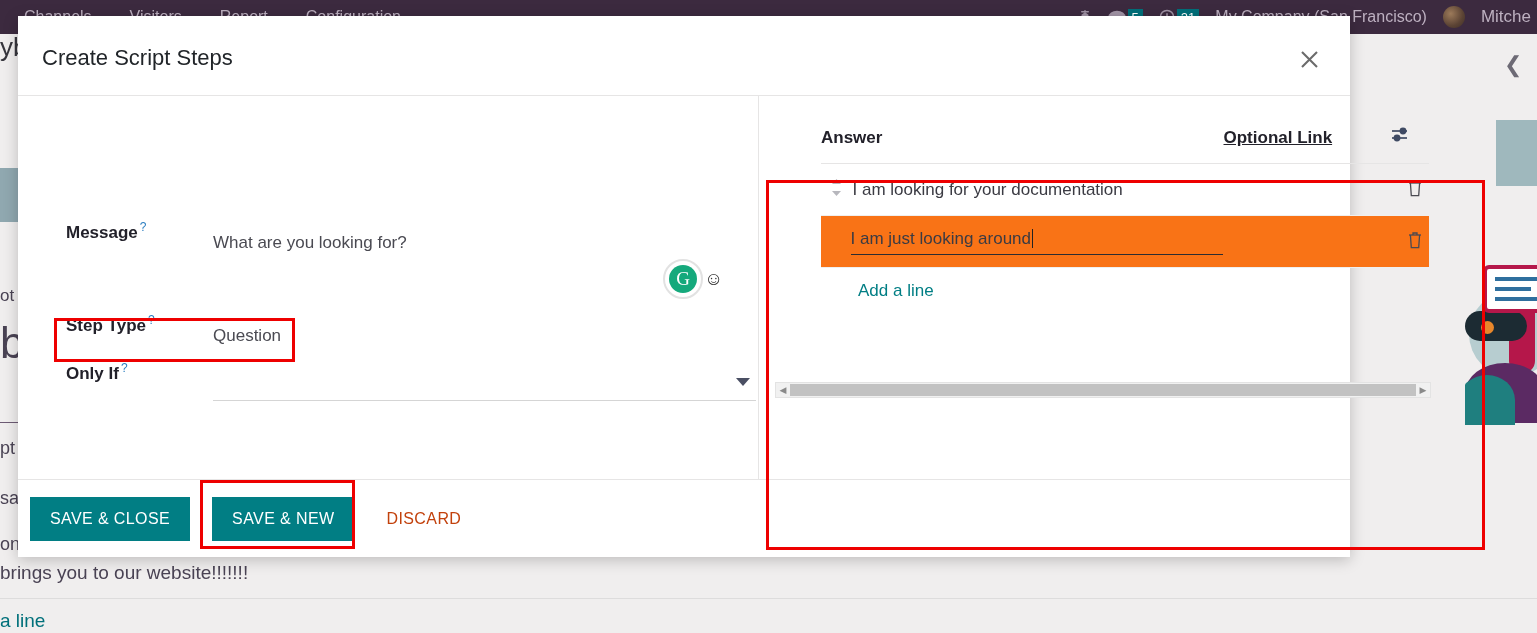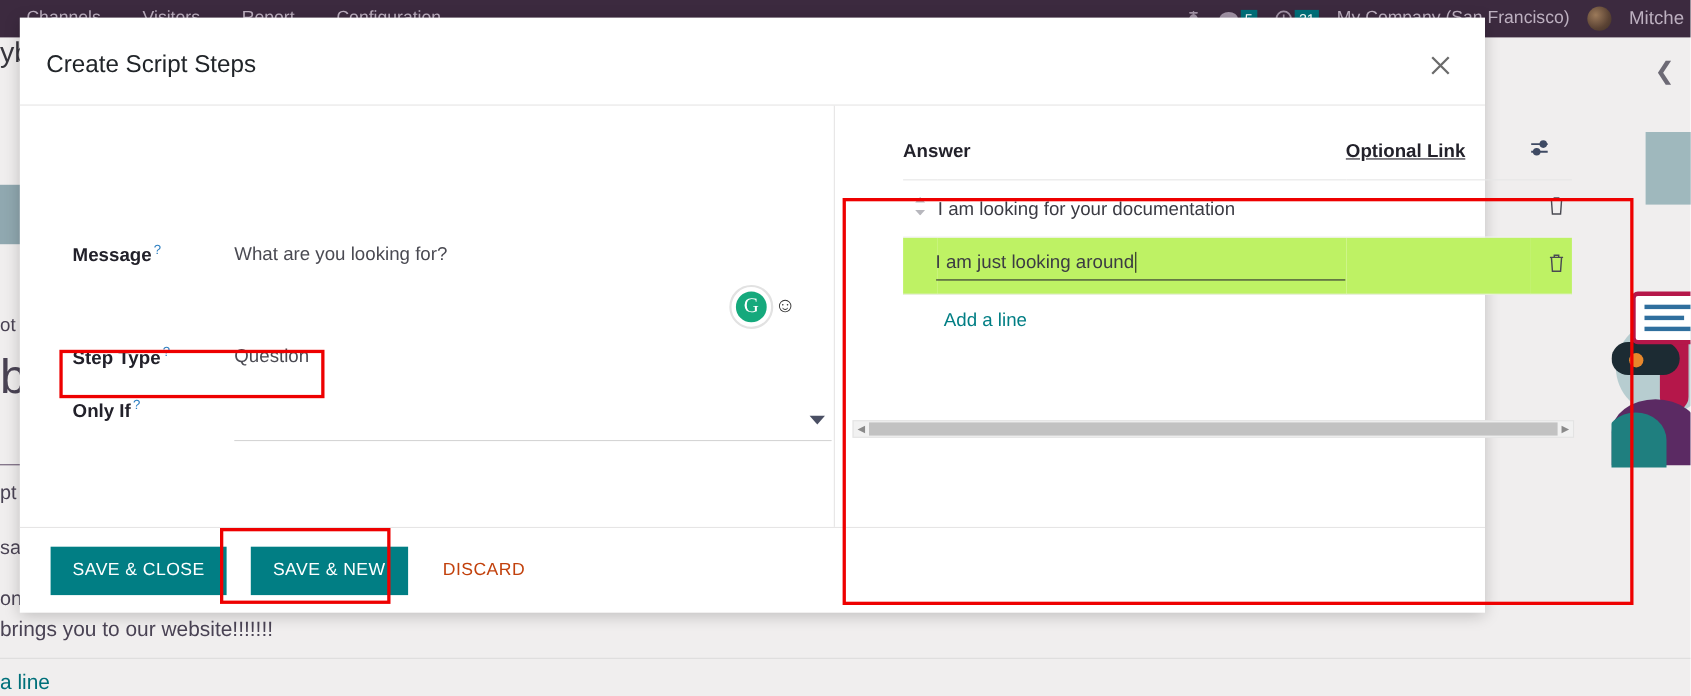--- a/index.html
+++ b/index.html
@@ -239,20 +239,21 @@
     font-size: 12px;
     vertical-align: super;
     margin-left: 2px;
     font-weight: normal;
   }
   .field-value {
     position: absolute;
     font-size: 17px;
     color: #4a4a52;
     white-space: nowrap;
+    margin-top: 12px;
   }
   #grammarly-icon {
     position: absolute;
     left: 645px;
     top: 163px;
     width: 36px;
     height: 36px;
     border-radius: 50%;
     border: 2px solid #e2e2e2;
     background: #ffffff;
@@ -347,21 +348,21 @@
     font-size: 17px;
     color: #3b3b43;
   }
   td.cell-trash {
     text-align: right;
     padding-right: 6px;
     color: #4a4a52;
     cursor: pointer;
   }
   tr.row-editing td {
-    background: #bef264;
+    background: #f97316;
     border-bottom: 1px solid #efefef;
   }
   .answer-edit {
     display: inline-block;
     width: 372px;
     border-bottom: 1px solid #2c2c31;
     padding-bottom: 5px;
     position: relative;
     margin-left: -2px;
   }
@@ -412,21 +413,21 @@
     cursor: pointer;
   }
 
   
   #modal-footer {
     flex: 0 0 auto;
     height: 77px;
     border-top: 1px solid #e6e5e5;
     display: flex;
     align-items: center;
-    padding-left: 28px;
+    padding-left: 12px;
     gap: 0;
   }
   .btn-primary {
     background: #017e84;
     color: #ffffff;
     border: none;
     font-size: 16px;
     letter-spacing: 0.4px;
     padding: 13px 20px;
     cursor: pointer;

